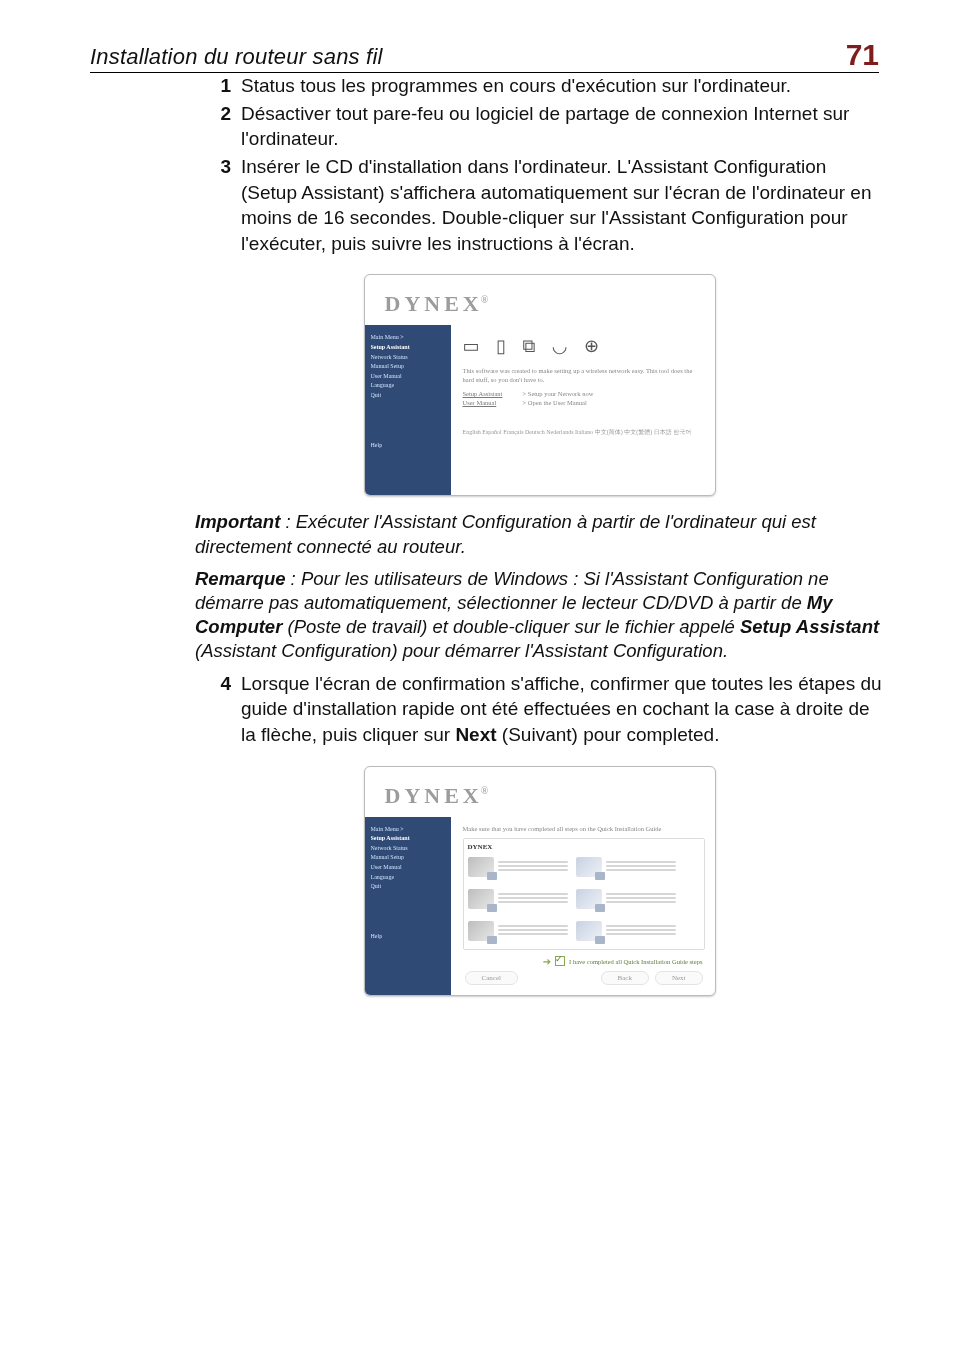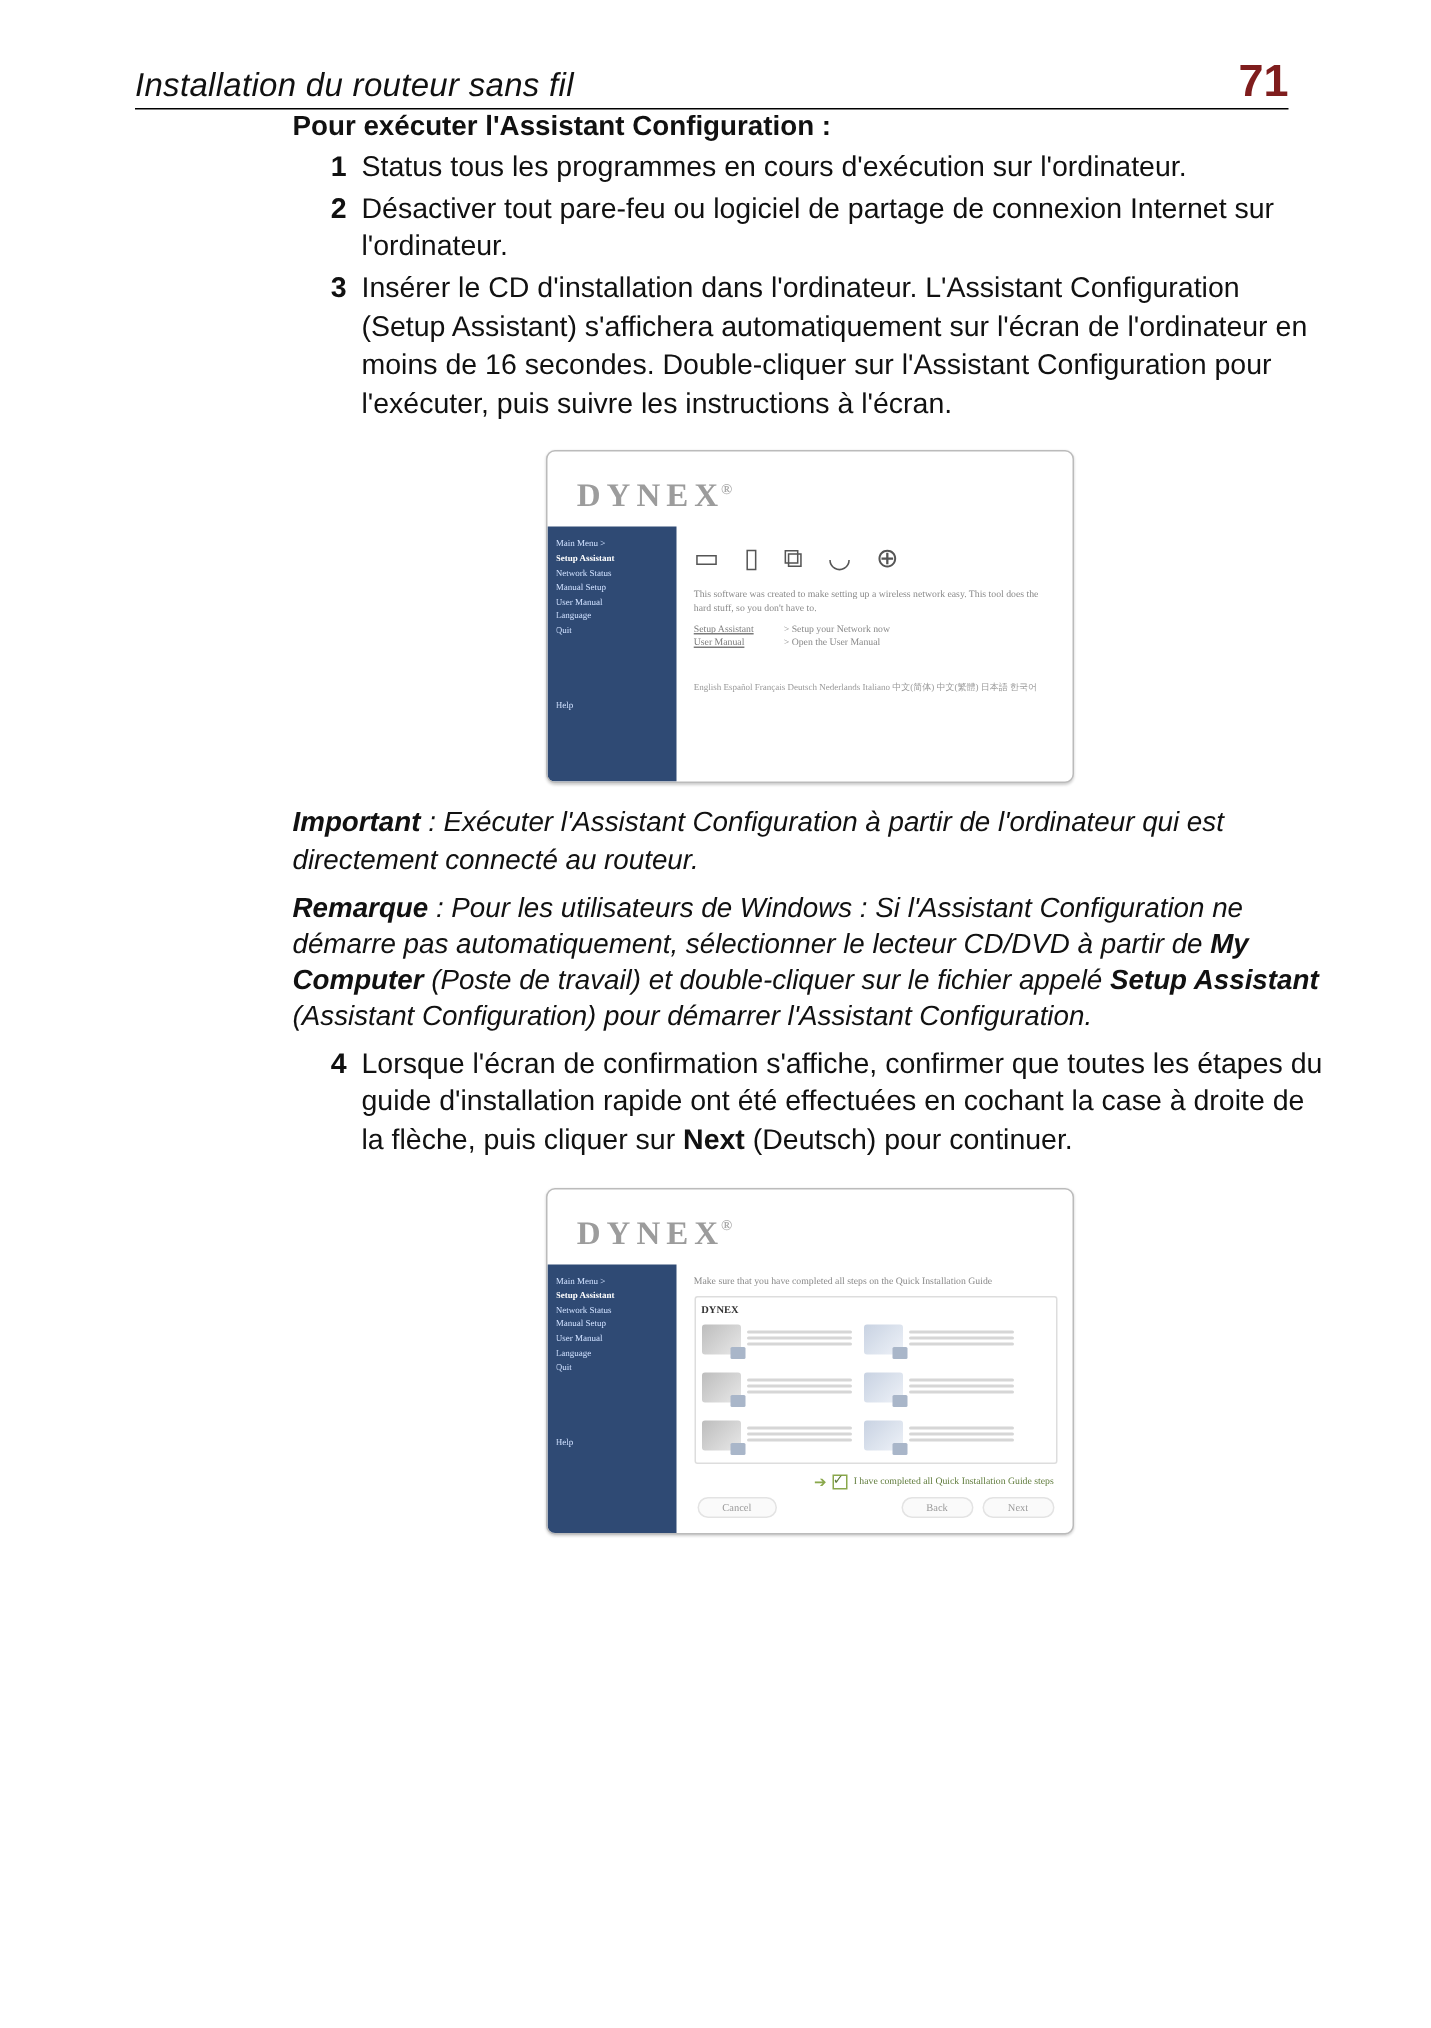--- a/index.html
+++ b/index.html
@@ -13,21 +13,21 @@
   .page {
     position: relative;
     width: 954px;
     min-height: 1352px;
     box-sizing: border-box;
     padding-top: 42px;
   }
   .header-row {
     position: relative;
     height: 30px;
-    margin: 0 95px 0 90px;
+    margin: 0 75px 0 90px;
     border-bottom: 1.5px solid #000;
     display: flex;
     align-items: flex-end;
     justify-content: space-between;
   }
   .header-title {
     font-style: italic;
     font-size: 22px;
     letter-spacing: 0.2px;
     padding-bottom: 2px;
@@ -178,21 +178,20 @@
 
 <div class="page">
 
   <div class="header-row">
     <div class="header-title">Installation du routeur sans fil</div>
     <div class="page-number">71</div>
   </div>
 
 
   <div class="body-block">
-    <div class="subhead">Pour exécuter l'Assistant Configuration :</div>
 
     <ol class="steps">
       <li>
         <div class="step-num">1</div>
         <div class="step-text">Status tous les programmes en cours d'exécution sur l'ordinateur.</div>
       </li>
       <li>
         <div class="step-num">2</div>
         <div class="step-text">Désactiver tout pare-feu ou logiciel de partage de connexion Internet sur l'ordinateur.</div>
       </li>
@@ -232,21 +231,21 @@
     </div>
 
     <div class="note-block">
       <span class="label">Remarque</span><span> : Pour les utilisateurs de Windows : Si l'Assistant Configuration ne démarre pas automatiquement, sélectionner le lecteur CD/DVD à partir de </span><span class="bold-inline">My Computer</span><span> (Poste de travail) et double-cliquer sur le fichier appelé </span><span class="bold-inline">Setup Assistant</span><span> (Assistant Configuration) pour démarrer l'Assistant Configuration.</span>
     </div>
 
     <ol class="steps">
       <li>
         <div class="step-num">4</div>
         <div class="step-text">
-          <span>Lorsque l'écran de confirmation s'affiche, confirmer que toutes les étapes du guide d'installation rapide ont été effectuées en cochant la case à droite de la flèche, puis cliquer sur </span><span class="bold-upright">Next</span><span> (Deutsch) pour continuer.</span>
+          <span>Lorsque l'écran de confirmation s'affiche, confirmer que toutes les étapes du guide d'installation rapide ont été effectuées en cochant la case à droite de la flèche, puis cliquer sur </span><span class="bold-upright">Next</span><span> (Suivant) pour completed.</span>
         </div>
       </li>
     </ol>
 
     <div class="screenshot">
       <div class="ss-top">
         <span class="brand"><span>DYNEX</span><sup>®</sup></span>
       </div>
       <div class="ss-body">
         <div class="ss-side">

